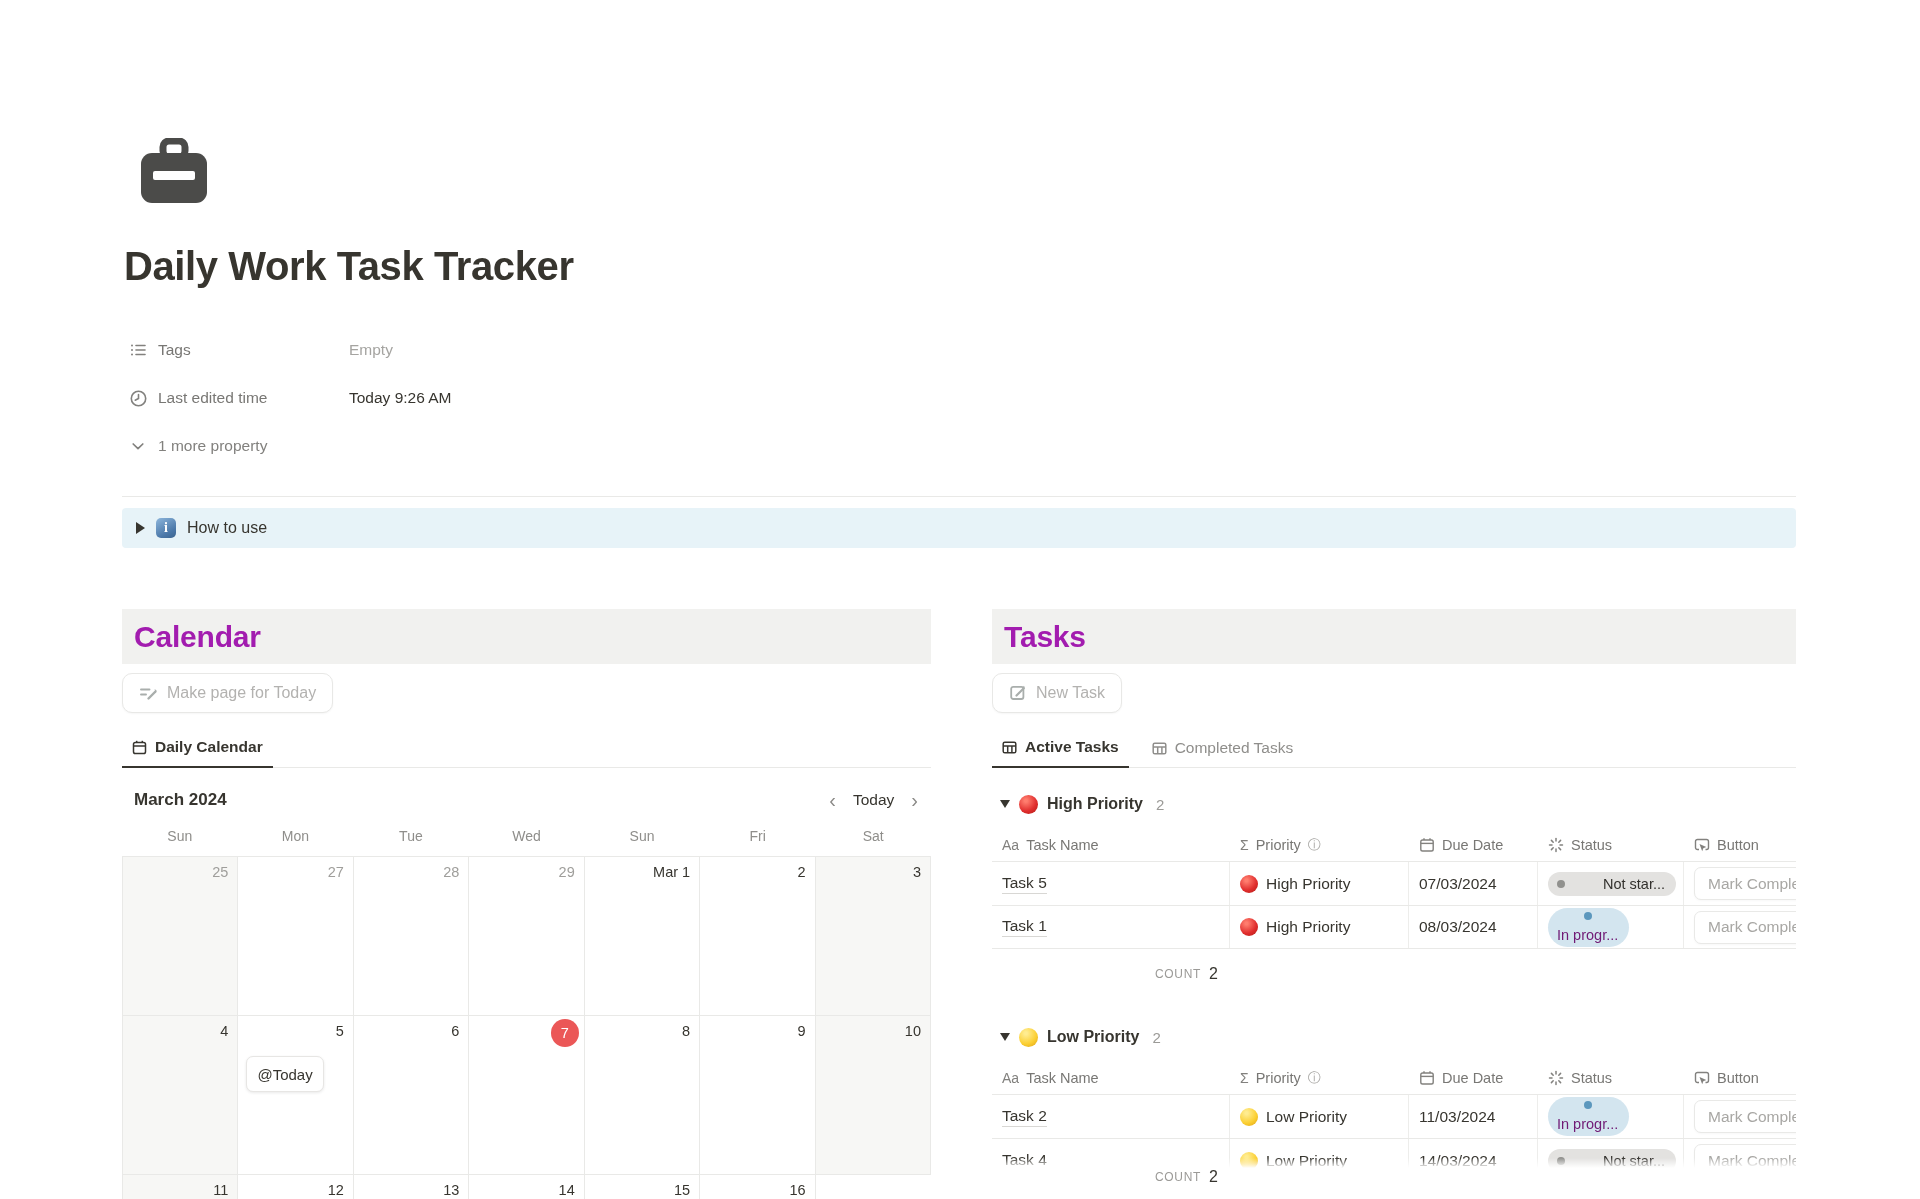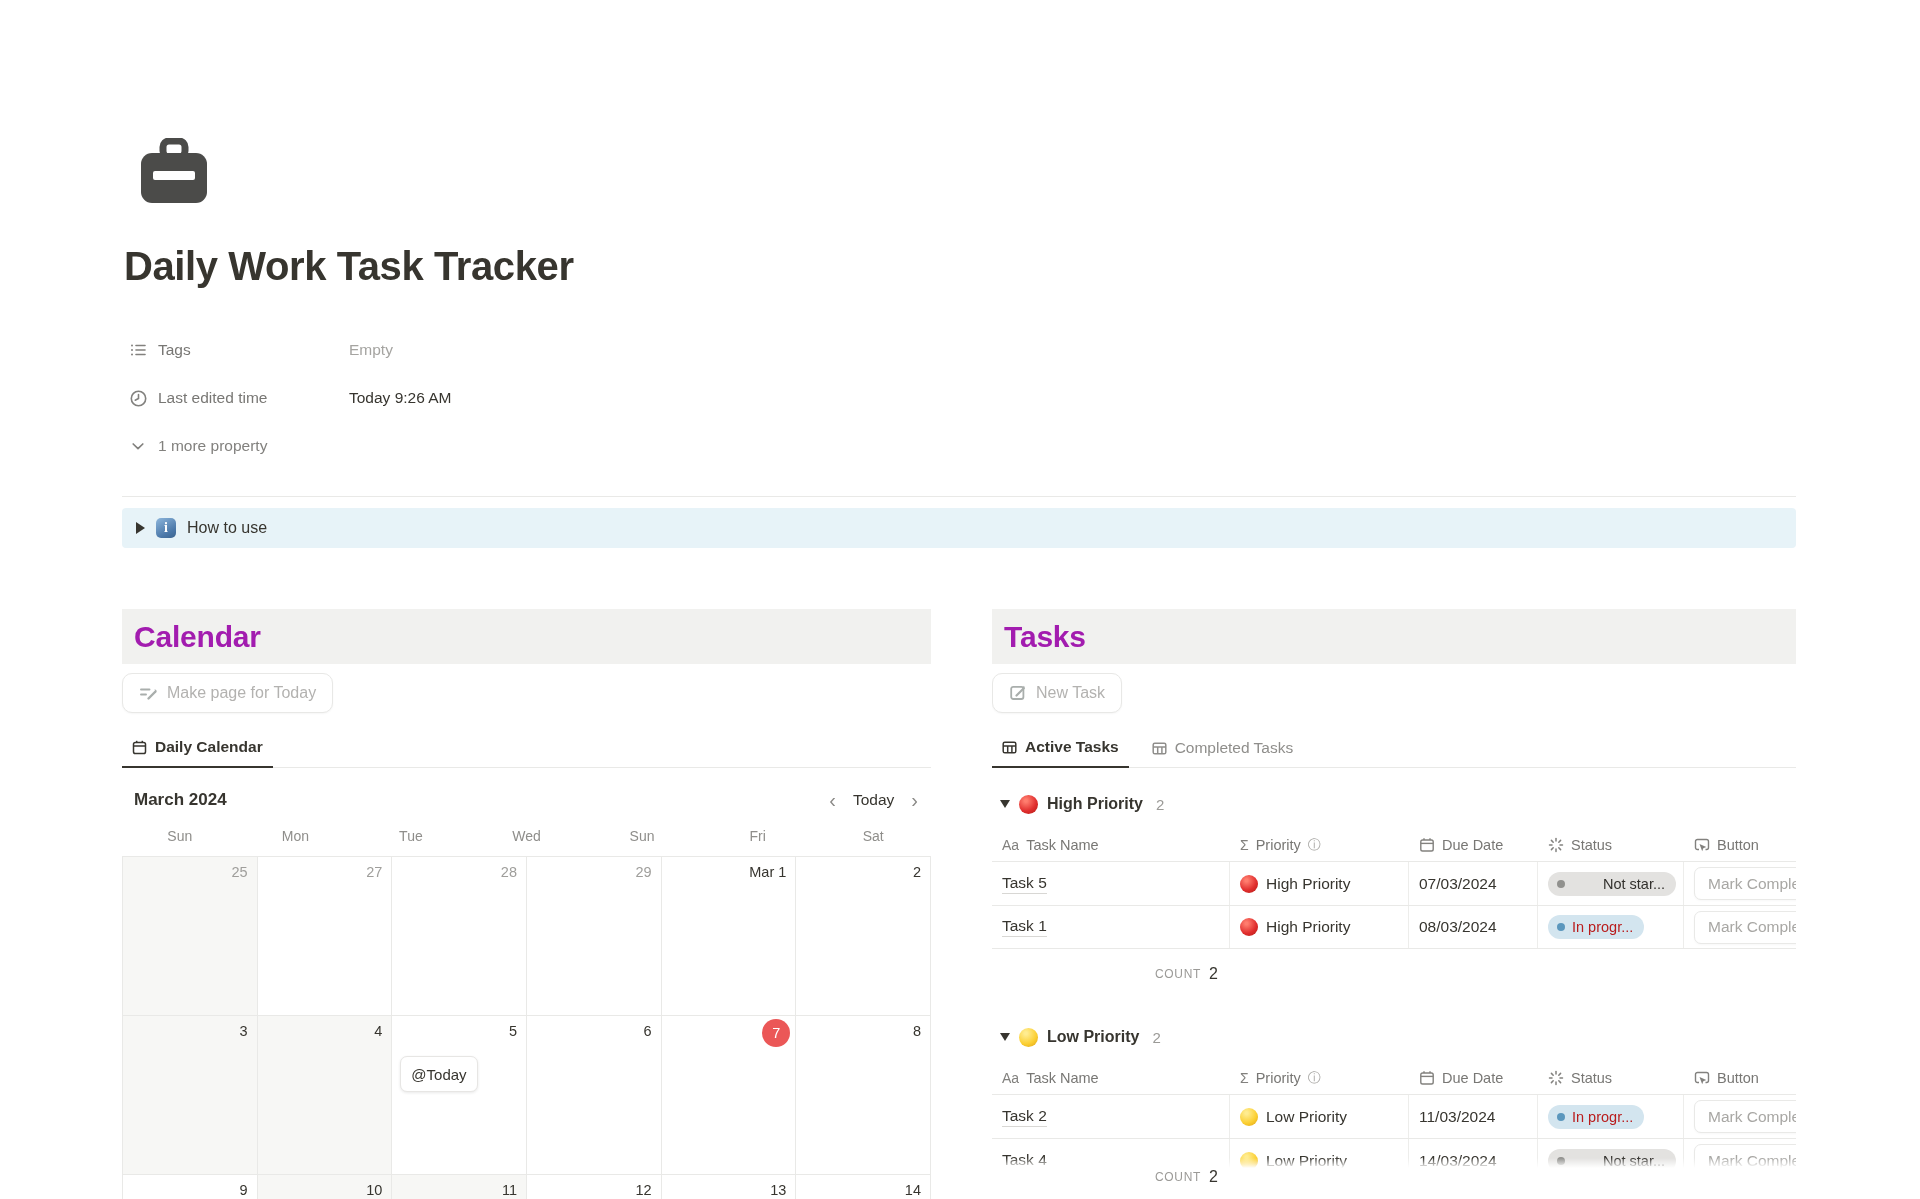--- a/index.html
+++ b/index.html
@@ -43,21 +43,21 @@
   
   .cal-head { position:absolute; top:176px; left:0; right:0; display:flex; align-items:center; padding:0 13px 0 12px; height:30px; }
   .cal-month { font-size:17px; font-weight:700; }
   .cal-nav { margin-left:auto; display:flex; align-items:center; gap:17px; }
   .cal-arrow { color:#8b8a87; font-size:20px; line-height:1; cursor:pointer; }
   .cal-today { font-size:15.5px; color:#37352f; cursor:pointer; }
 
   .weekdays { position:absolute; top:213px; left:0; width:809px; display:grid; grid-template-columns:repeat(7,1fr); }
   .weekday { text-align:center; font-size:14px; color:#8f8e8b; height:28px; line-height:28px; }
 
-  .cal-grid { position:absolute; top:247px; left:0; width:809px; height:343px; overflow:hidden; display:grid; grid-template-columns:repeat(6,1fr); grid-auto-rows:159px; border-top:1px solid #e9e9e7; border-left:1px solid #e9e9e7; }
+  .cal-grid { position:absolute; top:247px; left:0; width:809px; height:343px; overflow:hidden; display:grid; grid-template-columns:repeat(7,1fr); grid-auto-rows:159px; border-top:1px solid #e9e9e7; border-left:1px solid #e9e9e7; }
   .cal-cell { position:relative; border-right:1px solid #e9e9e7; border-bottom:1px solid #e9e9e7; background:#fff; padding:7px 9px; text-align:right; font-size:14.5px; color:#37352f; }
   .cal-cell:nth-child(7n+1), .cal-cell:nth-child(7n) { background:#f7f7f5; }
   .cal-daynum.muted { color:#9f9e9b; }
   .cal-today-badge { display:inline-flex; width:28px; height:28px; border-radius:50%; background:#eb5757; color:#fff; align-items:center; justify-content:center; font-size:14.5px; margin:-4px -4px 0 0; }
   .cal-event { position:absolute; top:40px; left:8px; height:36px; background:#fff; border:1px solid #e7e6e4; border-radius:7px; box-shadow:0 1px 3px rgba(15,15,15,.09); display:flex; align-items:center; padding:0 10px; font-size:15px; color:#37352f; cursor:pointer; }
 
   
   .group { position:absolute; left:0; width:1010px; }
   .group-1 { top:180px; }
   .group-2 { top:413px; }
@@ -79,21 +79,21 @@
   .t-row.last { border-bottom:1px solid #e9e9e7; }
   .td { display:flex; align-items:center; padding-left:10px; border-right:1px solid #ededeb; overflow:hidden; }
   .td:last-child { border-right:none; overflow:visible; }
   .task-name { font-size:15.5px; font-weight:500; color:#37352f; border-bottom:1px solid #d8d7d4; padding-bottom:1px; cursor:pointer; }
   .td-pri { gap:8px; font-size:15.5px; }
   .td-date { font-size:15.5px; }
   .pill { display:inline-flex; align-items:center; gap:7px; border-radius:999px; padding:4px 11px 4px 9px; font-size:14.5px; cursor:pointer; white-space:nowrap; }
   .pill .dot { width:8px; height:8px; border-radius:50%; }
   .pill.gray { background:#e3e2e0; color:#32302c;gap:38px; }
   .pill.gray .dot { background:#91918e; }
-  .pill.blue { background:#d3e5ef; color:#b91c1c; }
+  .pill.blue { background:#d3e5ef; color:#701a75;flex-direction:column; }
   .pill.blue .dot { background:#5b97bd; }
   .mark-btn { height:33px; display:inline-flex; align-items:center; padding:0 13px; border:1px solid #e9e9e7; border-radius:7px; background:#fff; box-shadow:0 1px 2px rgba(15,15,15,.03); color:#a8a7a4; font-size:15.5px; white-space:nowrap; cursor:pointer; }
   .t-count { height:40px; padding-top:9px; }
   .t-count .cell { display:flex; align-items:center; justify-content:flex-end; padding-right:12px; }
   .count-label { font-size:12px; letter-spacing:0.7px; color:#9b9a97; }
   .count-value { font-size:16px; color:#37352f; margin-left:8px; }
 
   .sticky-count { position:absolute; left:0; top:549px; width:804px; height:41px; z-index:5;
     background:linear-gradient(to bottom, rgba(255,255,255,0) 0, #ffffff 10px); }
   .sticky-count .inner { margin-top:10px; width:238px; display:flex; align-items:center; justify-content:flex-end; padding-right:12px; }

